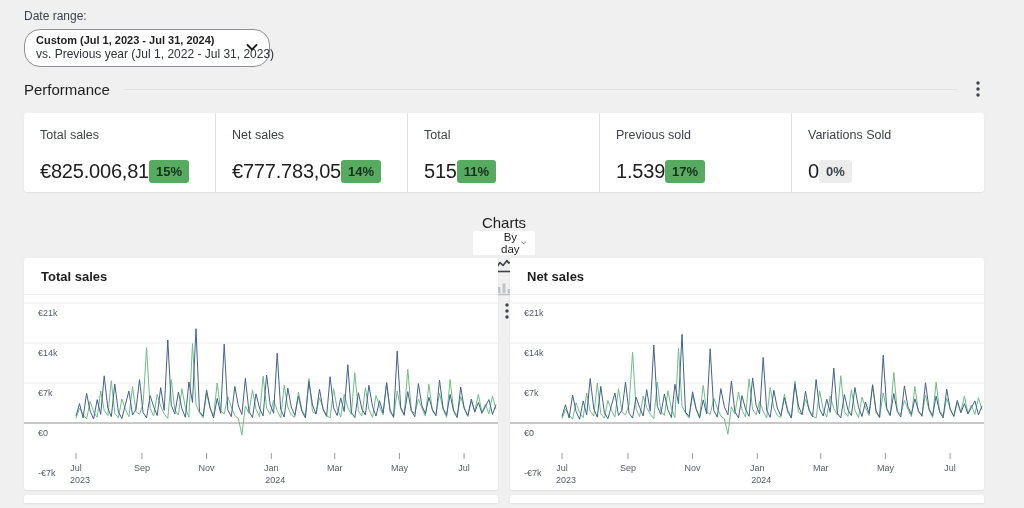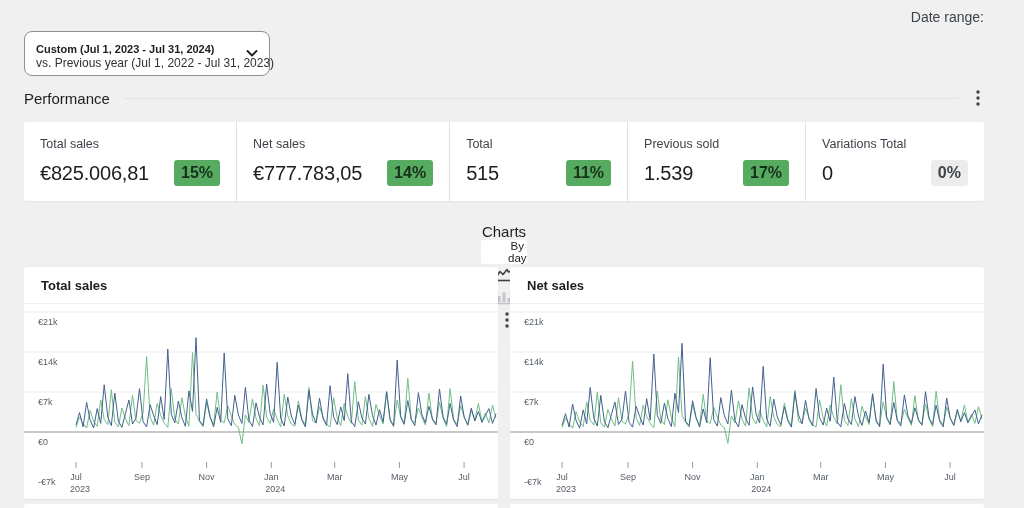--- a/index.html
+++ b/index.html
@@ -5,24 +5,24 @@
   * { box-sizing: border-box; margin: 0; padding: 0; }
   html, body { width: 1024px; height: 508px; overflow: hidden; }
   body {
     background: #f0f0f1;
     font-family: "Liberation Sans", sans-serif;
     color: #1e1e1e;
   }
   .wrap { padding: 9px 20px 0 24px; width: 1004px; }
 
   
-  .dr-label { font-size: 14px; color: #3c434a; margin-bottom: 6px; text-align: right; }
+  .dr-label { font-size: 12px; color: #3c434a; margin-bottom: 6px; }
   .dr-select {
     width: 246px; background: #fff; border: 1px solid #8c8f94;
-    border-radius: 8px; padding: 11px 34px 5px 11px; position: relative;
+    border-radius: 16px; padding: 4px 34px 5px 11px; position: relative;
     cursor: pointer;
   }
   .dr-primary { font-size: 11px; font-weight: bold; white-space: nowrap; }
   .dr-secondary { font-size: 12px; color: #2c3338; margin-top: 1px; white-space: nowrap; }
   .dr-chevron { position: absolute; right: 11px; top: 50%; margin-top: -5px; }
 
   
   .section-header { display: flex; align-items: center; margin-top: 10px; height: 24px; }
   .section-header.charts { margin-top: 22px; height: 36px; flex-direction: column; }
   .section-title { font-size: 15px; font-weight: 400; color: #1e1e1e; white-space: nowrap; }
@@ -31,31 +31,31 @@
 
   
   .stats-row {
     margin-top: 12px; background: #fff; border-radius: 3px;
     box-shadow: 0 1px 2px rgba(0,0,0,.06);
     display: grid; grid-template-columns: repeat(5, 1fr); height: 79px;
   }
   .stat-cell { padding: 15px 16px 0 16px; border-right: 1px solid #e0e0e0; cursor: pointer; }
   .stat-cell:last-child { border-right: 0; }
   .stat-label { font-size: 12.5px; color: #3c434a; display: block; }
-  .stat-value-row { display: flex; align-items: center; justify-content: space-between; margin-top: 9px; gap: 25px; }
+  .stat-value-row { display: flex; align-items: center; justify-content: flex-start; margin-top: 18px; }
   .stat-value { font-size: 20px; color: #1e1e1e; letter-spacing: -0.2px; }
   .badge {
-    font-size: 16px; font-weight: bold; padding: 4px 7px; border-radius: 3px;
+    font-size: 13px; font-weight: bold; padding: 4px 7px; border-radius: 3px;
     background: #57ab61; color: #17301c;
   }
   .badge.neutral { background: #ececec; color: #3c434a; }
 
   
   .interval-select {
-    background: #fff; border: 0; border-radius: 2px; height: 33px; width: 46px;
+    background: #fff; border: 0; border-radius: 2px; height: 33px; width: 62px;
     display: flex; align-items: center; justify-content: space-between;
     padding: 0 9px 0 27px; font-size: 11.5px; color: #1e1e1e; cursor: pointer;
   }
   .toolbar-sep { width: 1px; height: 33px; background: #e0e0e0; margin: 0 10px 0 10px; }
   .icon-btn { background: none; border: 0; padding: 3px 5px; cursor: pointer; display: flex; align-items: center; }
   .icon-btn.active { color: #3c434a; }
   .icon-btn.inactive { color: #c3c4c7; }
 
   
   .charts-row { margin-top: 8px; display: grid; grid-template-columns: 1fr 1fr; gap: 12px; }
@@ -126,21 +126,21 @@
       </div>
     </div>
     <div class="stat-cell">
       <span class="stat-label">Previous sold</span>
       <div class="stat-value-row">
         <span class="stat-value">1.539</span>
         <span class="badge">17%</span>
       </div>
     </div>
     <div class="stat-cell">
-      <span class="stat-label">Variations Total</span>
+      <span class="stat-label">Variations Sold</span>
       <div class="stat-value-row">
         <span class="stat-value">0</span>
         <span class="badge neutral">0%</span>
       </div>
     </div>
   </div>
 
   <div class="section-header charts">
     <span class="section-title">Charts</span>
     <span class="section-rule"></span>

